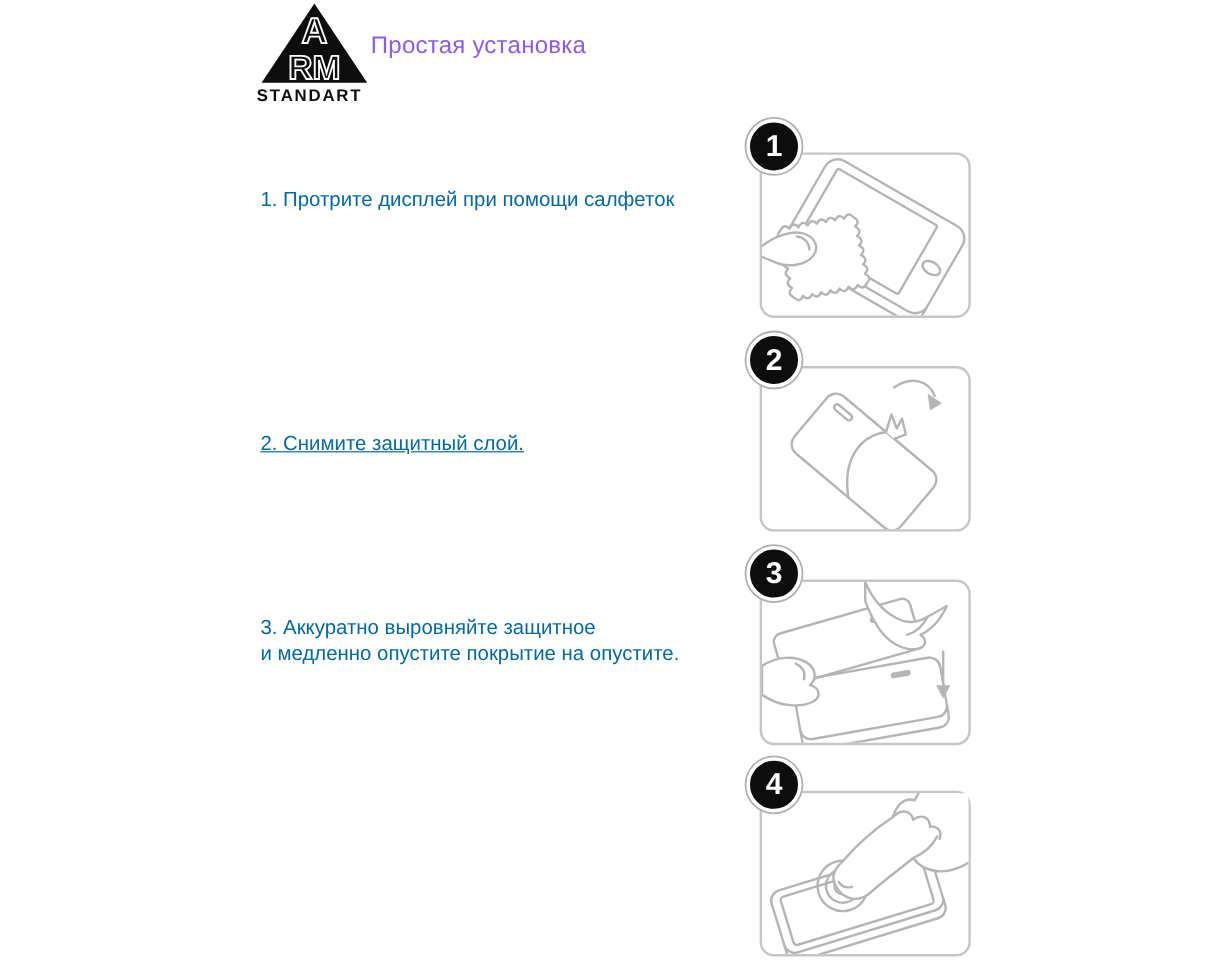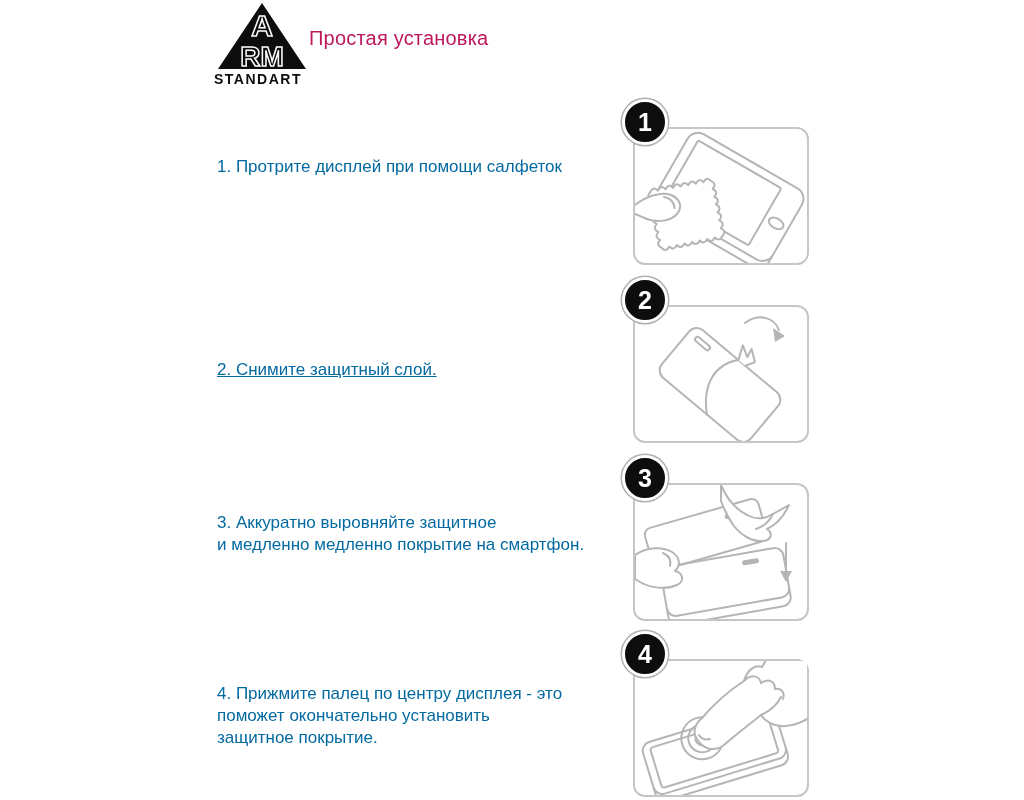--- a/index.html
+++ b/index.html
@@ -4,21 +4,21 @@
 <style>
   html,body{margin:0;padding:0;}
   body{width:1024px;height:800px;background:#ffffff;overflow:hidden;
        font-family:"Liberation Sans",sans-serif;}
   .page{position:relative;width:1024px;height:800px;background:#fff;}
 
   
   .logo{position:absolute;left:210px;top:2px;width:100px;height:86px;}
 
   
-  .title{position:absolute;left:309px;top:27px;font-size:20px;color:#be185d;
+  .title{position:absolute;left:309px;top:27px;font-size:20px;color:#8b5cf6;
          letter-spacing:.2px;}
 
   
   .step-text{position:absolute;left:217px;width:420px;font-size:17px;
              line-height:22px;color:#0369a1;}
   .t1{top:156px;} .t2{top:359px;text-decoration:underline;} .t3{top:512px;} .t4{top:683px;}
 
   
   .card{position:absolute;left:633px;width:176px;height:138px;background:#fff;
         border:2px solid #c6c6c6;border-radius:12px;box-sizing:border-box;}
@@ -50,28 +50,23 @@
   <div class="step-text t1">
     <div>1. Протрите дисплей при помощи салфеток</div>
   </div>
 
   <div class="step-text t2">
     <div>2. Снимите защитный слой.</div>
   </div>
 
   <div class="step-text t3">
     <div>3. Аккуратно выровняйте защитное</div>
-    <div>и медленно медленно покрытие на смартфон.</div>
+    <div>и медленно опустите покрытие на опустите.</div>
   </div>
 
-  <div class="step-text t4">
-    <div>4. Прижмите палец по центру дисплея - это</div>
-    <div>поможет окончательно установить</div>
-    <div>защитное покрытие.</div>
-  </div>
 
   <div class="card c1">
     <svg width="172" height="134" viewBox="0 0 172 134">
       <g stroke="#b5b5b5" stroke-width="2" fill="none" stroke-linecap="round" stroke-linejoin="round">
         <g transform="rotate(30 94 66)">
           <rect x="30" y="26" width="132" height="82" rx="12"></rect>
           <path d="M30,98 v6 a12,12 0 0 0 12,12 h108 a12,12 0 0 0 12,-12 v-6"></path>
           <rect x="40" y="34" width="96" height="66" rx="2"></rect>
           <ellipse cx="149" cy="67" rx="8" ry="5"></ellipse>
         </g>

